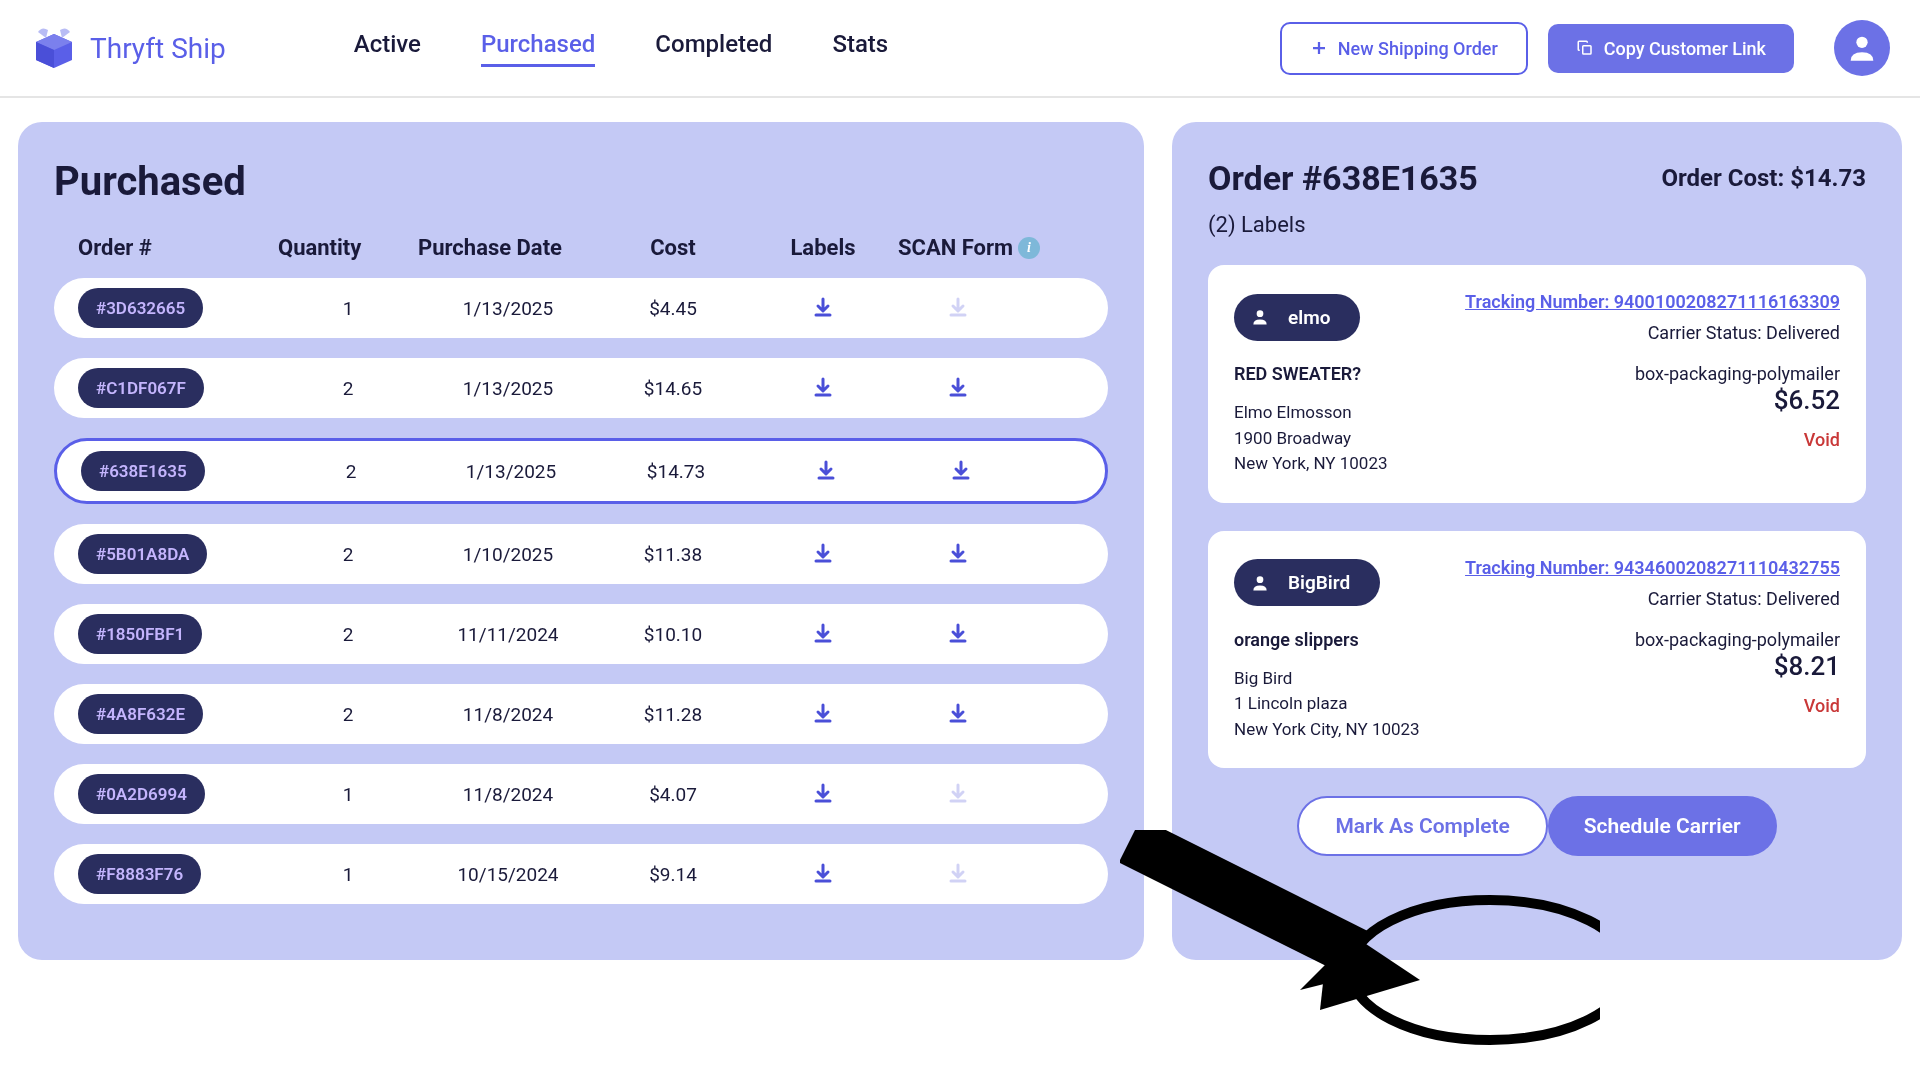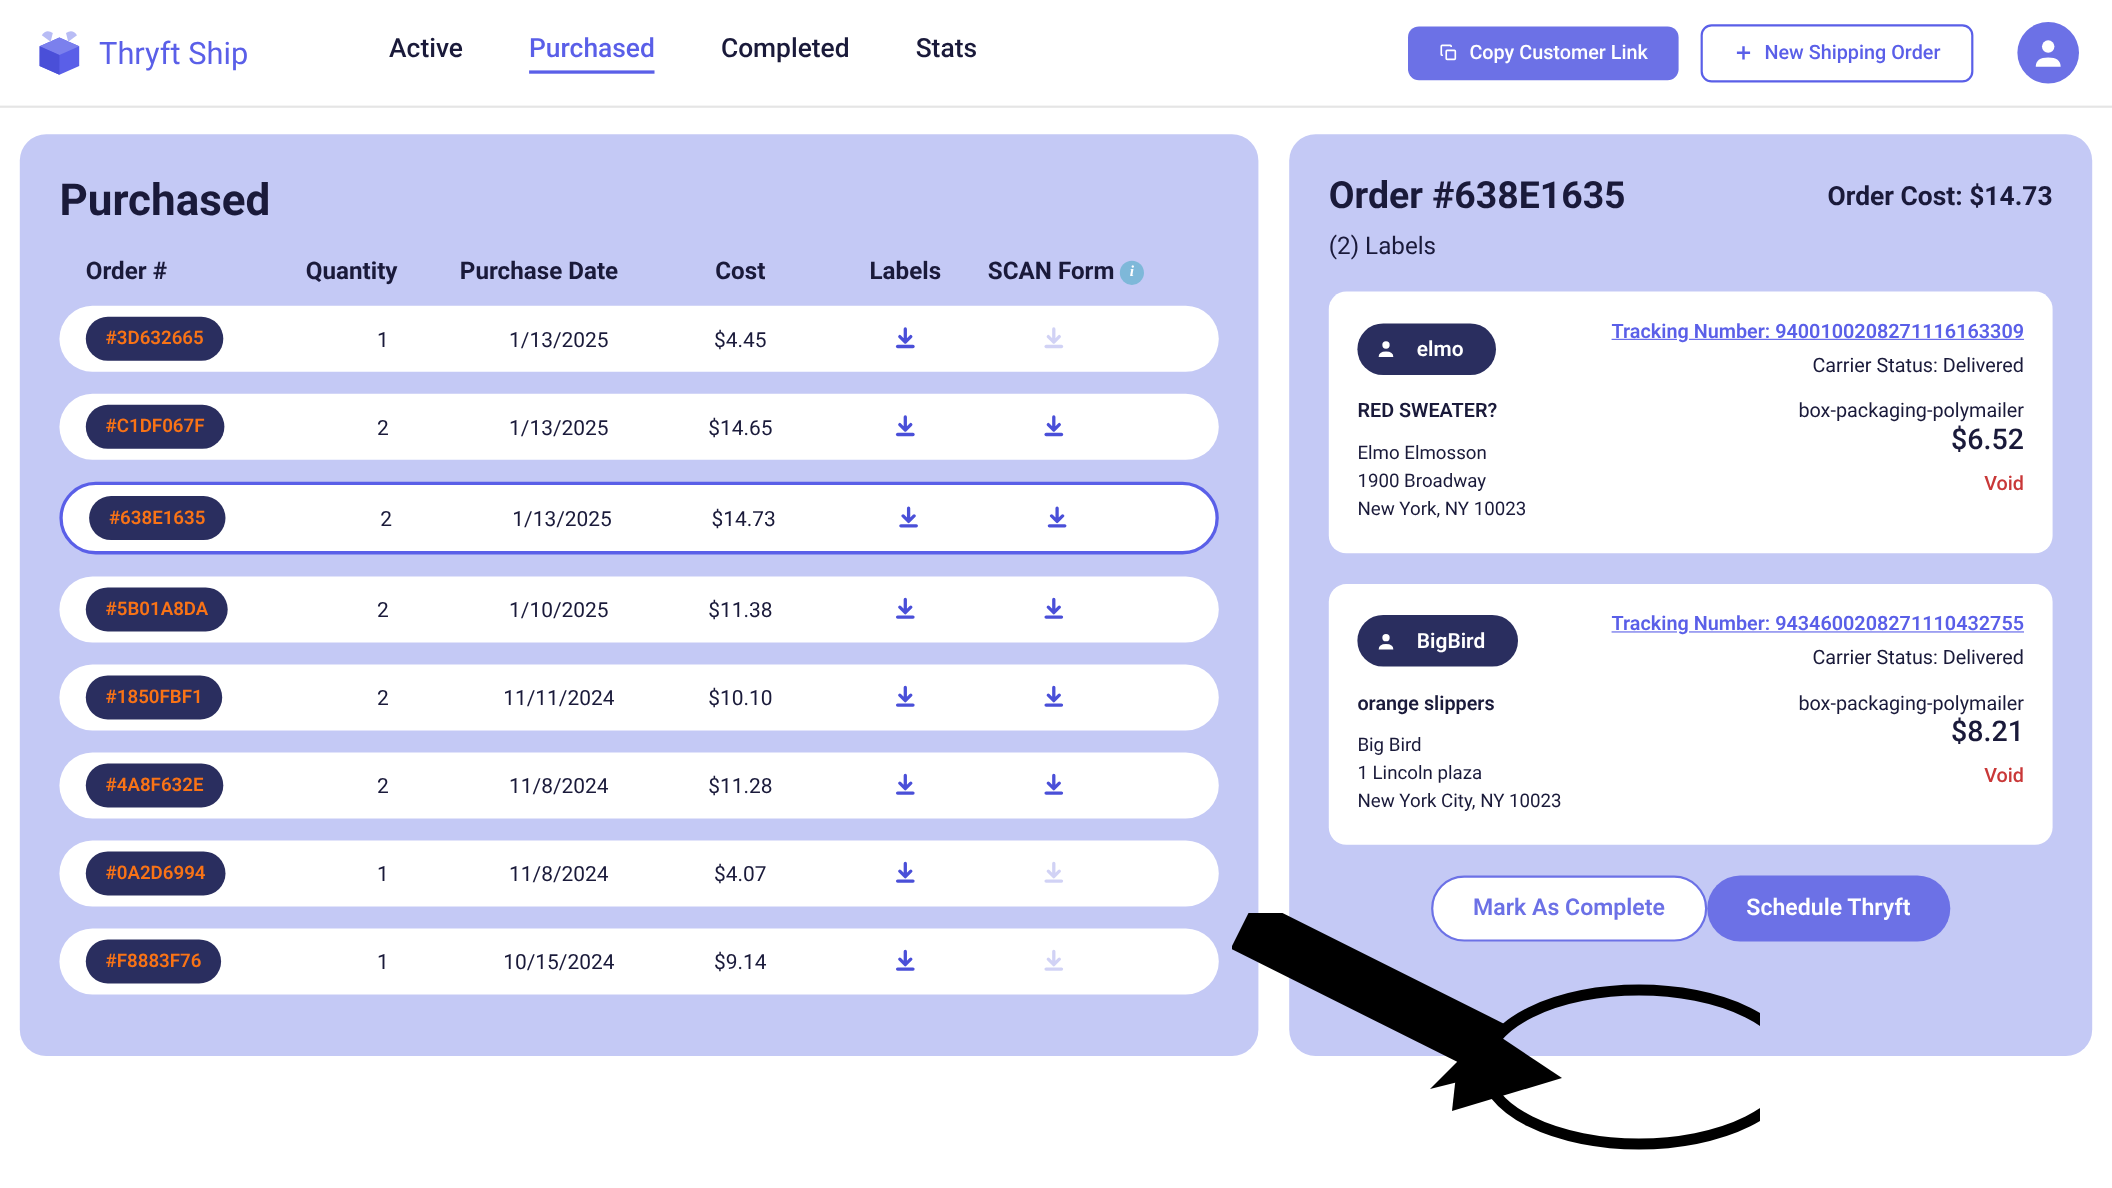--- a/index.html
+++ b/index.html
@@ -19,21 +19,21 @@
 .main{display:flex;gap:28px;padding:24px 18px}
 .panel{background:#c4c9f5;border-radius:24px;padding:36px}
 .left{flex:0 0 1090px}
 .right{flex:1}
 .panel-title{font-size:40px;font-weight:700;color:#1a1a3a;margin-bottom:30px}
 .table-head{display:grid;grid-template-columns:200px 140px 180px 150px 150px 120px 60px;align-items:center;padding:0 24px;margin-bottom:18px}
 .th{font-size:22px;font-weight:700;color:#1a1a3a}
 .info-badge{width:22px;height:22px;border-radius:50%;background:#7eb8d9;color:#fff;display:flex;align-items:center;justify-content:center;font-size:14px;font-weight:700;font-style:italic;font-family:serif}
 .row{background:#fff;border-radius:40px;padding:18px 24px;margin-bottom:20px;display:grid;grid-template-columns:200px 140px 180px 150px 150px 120px 60px;align-items:center}
 .row.selected{border:3px solid #5a5fe8}
-.order-badge{background:#2a2e5f;color:#f97316;padding:10px 18px;border-radius:22px;font-size:17px;font-weight:600;text-align:right;width:fit-content}
+.order-badge{background:#2a2e5f;color:#c4b5fd;padding:10px 18px;border-radius:22px;font-size:17px;font-weight:600;text-align:right;width:fit-content}
 .cell{font-size:19px;color:#1a1a3a;text-align:center}
 .dl-icon{cursor:pointer;display:flex;justify-content:center}
 .dl-icon.disabled{opacity:.25;cursor:default}
 .order-header{display:flex;justify-content:space-between;align-items:center;margin-bottom:14px}
 .order-title{font-size:34px;font-weight:700;color:#1a1a3a}
 .order-cost{font-size:24px;font-weight:700;color:#1a1a3a}
 .labels-count{font-size:22px;color:#1a1a3a;margin-bottom:28px}
 .label-card{background:#fff;border-radius:16px;padding:26px;margin-bottom:28px}
 .label-top{display:flex;justify-content:space-between;align-items:center;margin-bottom:20px}
 .user-pill{background:#2a2e5f;color:#fff;padding:12px 30px 12px 16px;border-radius:30px;display:flex;align-items:center;gap:18px;font-size:19px;font-weight:600}
@@ -66,32 +66,32 @@
     </div>
     <span class="brand">Thryft Ship</span>
   </div>
   <div class="nav" id="nav">
       <div class="nav-item">Active</div>
       <div class="nav-item active">Purchased</div>
       <div class="nav-item">Completed</div>
       <div class="nav-item">Stats</div>
     </div>
   <div class="header-actions">
+    <button class="btn btn-outline">
+      <svg width="18" height="18" viewBox="0 0 24 24" fill="none" stroke="#5a5fe8" stroke-width="3">
+          <path d="M12 4 V20 M4 12 H20"></path>
+        </svg>
+      <span>New Shipping Order</span>
+    </button>
     <button class="btn btn-primary">
       <svg width="18" height="18" viewBox="0 0 24 24" fill="none" stroke="#fff" stroke-width="2">
           <rect x="9" y="9" width="11" height="11" rx="1"></rect>
           <path d="M5 15 H4 a1 1 0 0 1 -1 -1 V4 a1 1 0 0 1 1 -1 h10 a1 1 0 0 1 1 1 v1"></path>
         </svg>
       <span>Copy Customer Link</span>
-    </button>
-    <button class="btn btn-outline">
-      <svg width="18" height="18" viewBox="0 0 24 24" fill="none" stroke="#5a5fe8" stroke-width="3">
-          <path d="M12 4 V20 M4 12 H20"></path>
-        </svg>
-      <span>New Shipping Order</span>
     </button>
     <div class="avatar">
       <svg width="34" height="34" viewBox="0 0 24 24" fill="#fff">
           <circle cx="12" cy="8" r="4"></circle>
           <path d="M4 21 Q4 15 12 15 Q20 15 20 21 Z"></path>
         </svg>
     </div>
   </div>
 </div>
 
@@ -318,21 +318,21 @@
             <div>
               <div class="pkg">box-packaging-polymailer</div>
               <div class="price">$8.21</div>
               <div class="void">Void</div>
             </div>
           </div>
         </div>
       </div>
     <div class="detail-actions">
       <button class="btn-mark">Mark As Complete</button>
-      <button class="btn-schedule">Schedule Thryft</button>
+      <button class="btn-schedule">Schedule Carrier</button>
     </div>
   </div>
 </div>
 
 <svg class="annotation" style="left:1120px;top:830px" width="480" height="230">
   <ellipse cx="370" cy="140" rx="140" ry="70" fill="none" stroke="#000" stroke-width="10"></ellipse>
   <path d="M10 20 L230 130 L200 90 L260 140 L180 160 L210 130 Z" fill="#000"></path>
   <path d="M10 10 L240 125" stroke="#000" stroke-width="50" stroke-linecap="butt"></path>
   <polygon points="210,90 300,150 200,180" fill="#000"></polygon>
 </svg>

